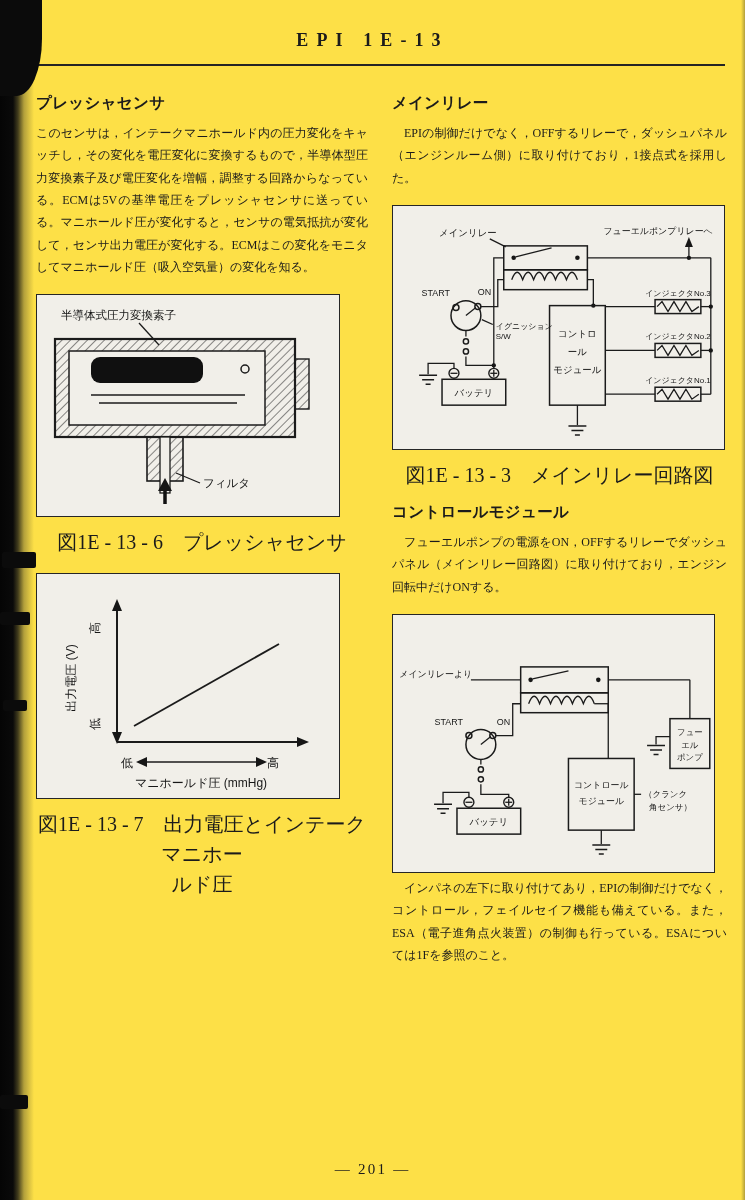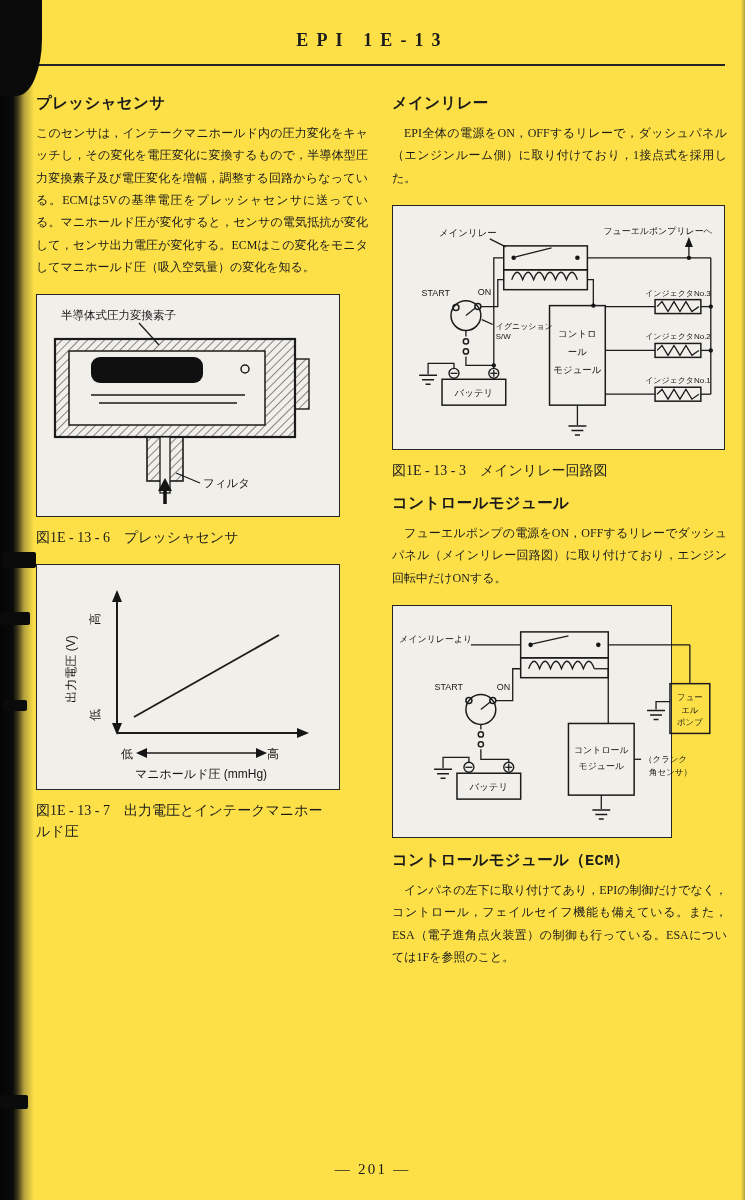--- a/index.html
+++ b/index.html
@@ -22,22 +22,22 @@
   .col-right { width:335px; flex:none; }
   h2.heading { font-family:Liberation Mono, monospace; font-size:15.5px; font-weight:700; margin:12px 0 8px; letter-spacing:.02em; }
   p.body { font-size:12px; line-height:1.86; text-align:justify; }
   .col-right p.body { text-indent:1em; }
   figure { margin:16px 0 4px; }
   .figbox { border:1.6px solid #262626; background:#f1efe9; }
   .figbox svg { display:block; margin:0 auto; }
   .figbox1 { width:304px; padding:8px 1px; }
   .figbox2 { width:304px; padding:6px 1px; }
   .figbox3 { width:333px; padding:14px 0 10px; }
-  .figbox4 { width:280px; padding:6px 0 14px; }
-  .caption { font-size:14px; margin:10px 0 2px; line-height:1.5; }
+  .figbox4 { width:323px; padding:32px 0 14px; }
+  .caption { font-size:20px; text-align:center; margin:10px 0 2px; line-height:1.5; }
   .footer { position:absolute; bottom:22px; left:0; width:100%; text-align:center; font-size:15px; letter-spacing:.15em; }
   svg { overflow:visible; }
   svg text { font-family:"Liberation Sans","DejaVu Sans",sans-serif; fill:#161616; }
   .ln { stroke:#1b1b1b; stroke-width:1.3; fill:none; }
   .ln2 { stroke:#1b1b1b; stroke-width:2; fill:none; }
   .bx { stroke:#1b1b1b; stroke-width:1.5; fill:none; }
   .dot { fill:#161616; }
   .blk { fill:#161616; }
 </style>
 </head>
@@ -111,21 +111,21 @@
         </div>
         <figcaption class="caption">
           <span>図1E - 13 - 7　出力電圧とインテークマニホー</span><br>
           <span>ルド圧</span>
         </figcaption>
       </figure>
     </div>
 
     <div class="col-right">
       <h2 class="heading">メインリレー</h2>
-      <p class="body">EPI全体の電源をON，OFFするリレーで，ダッシュパネル（エンジンルーム側）に取り付けており，1接点式を採用した。</p>
+      <p class="body">EPIの制御だけでなく，OFFするリレーで，ダッシュパネル（エンジンルーム側）に取り付けており，1接点式を採用した。</p>
 
       <figure>
         <div class="figbox figbox3">
           <svg viewBox="0 0 330 220" width="329" height="219">
             <defs>
               <g id="gnd3">
                   <path d="M-9,0 H9 M-6,4.5 H6 M-2.5,9 H2.5" stroke="#1b1b1b" stroke-width="1.5" fill="none"></path>
                 </g>
             </defs>
 
@@ -287,19 +287,18 @@
             <line x1="209" y1="184" x2="209" y2="198" class="ln"></line>
             <use href="#gnd4" x="209" y="199"></use>
 
             <line x1="242" y1="148" x2="249" y2="148" class="ln"></line>
             <text x="252" y="151" font-size="8.5">（クランク</text>
             <text x="257" y="164" font-size="8.5">角センサ）</text>
           </svg>
         </div>
       </figure>
 
-      <h2 class="heading">コントロールモジュール（ECM）</h2>
       <p class="body">インパネの左下に取り付けてあり，EPIの制御だけでなく，コントロール，フェイルセイフ機能も備えている。また，ESA（電子進角点火装置）の制御も行っている。ESAについては1Fを参照のこと。</p>
     </div>
   </div>
 
   <div class="footer">— 201 —</div>
 </div>
 
 </body></html>

